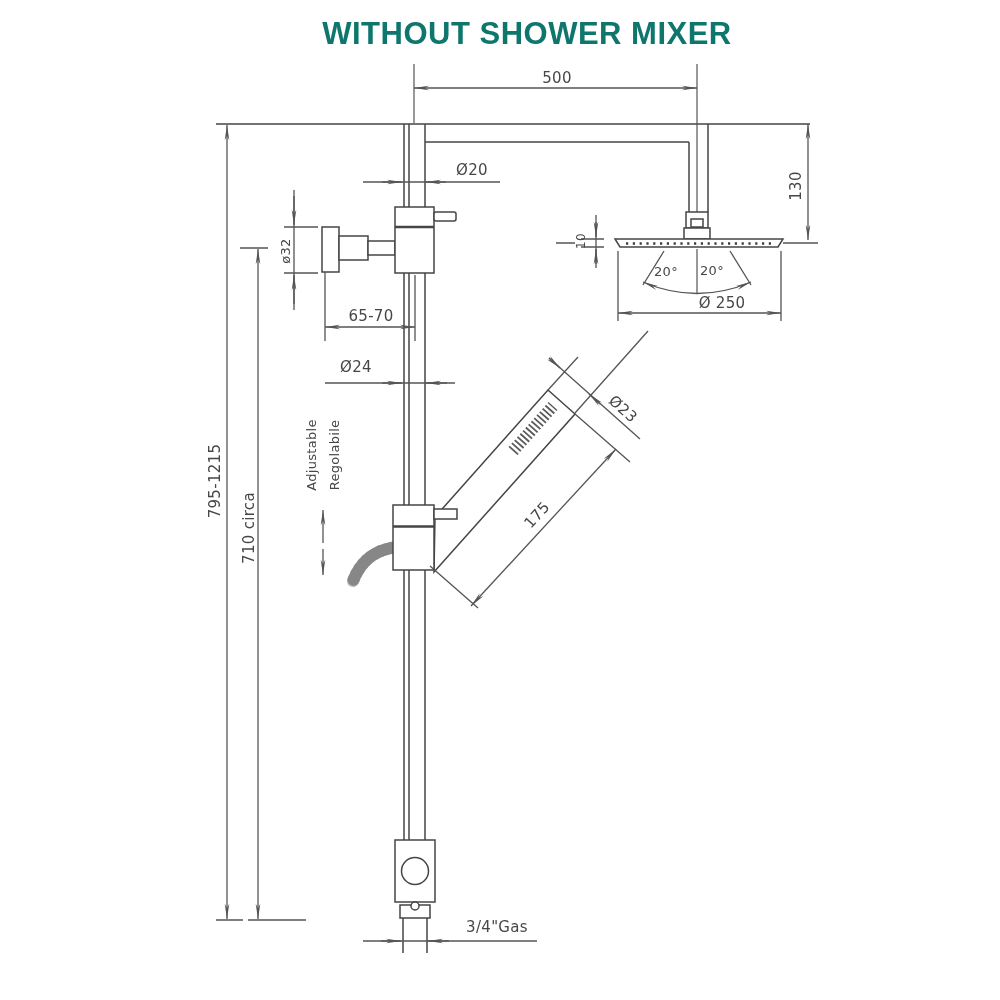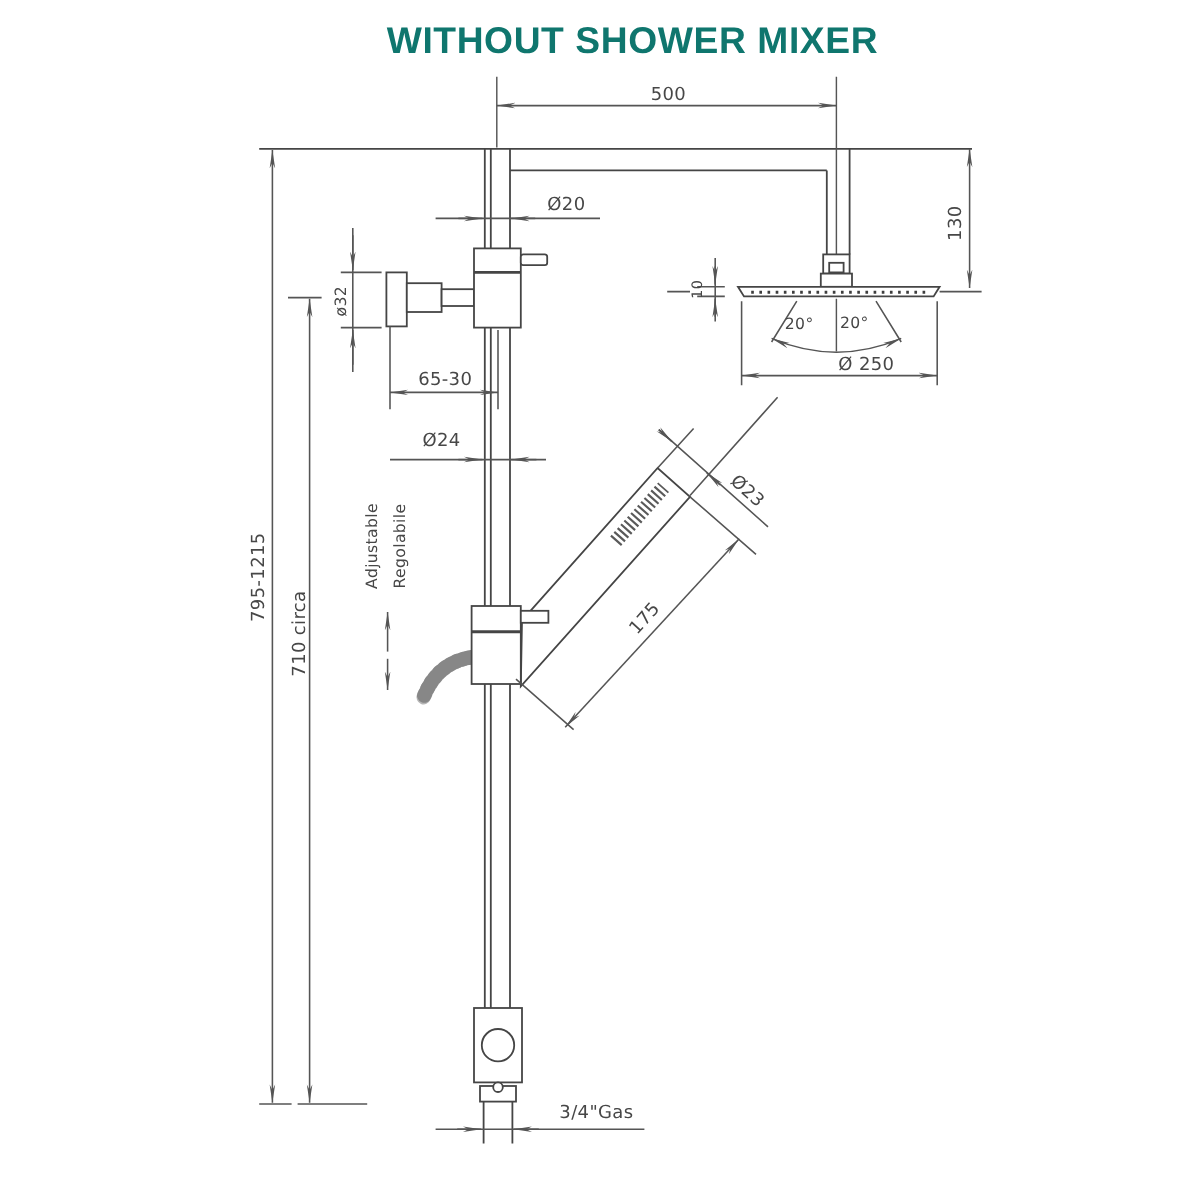--- a/index.html
+++ b/index.html
@@ -125,22 +125,22 @@
 <div class="title">WITHOUT SHOWER MIXER</div>
 
 <div class="lbl" style="left:557px;top:78px;">500</div>
 <div class="lbl" style="left:472px;top:170px;">Ø20</div>
 <div class="lbl r90" style="left:796px;top:186px;">130</div>
 <div class="lbl r90 tiny" style="left:581px;top:241px;">10</div>
 <div class="lbl small" style="left:666px;top:271px;">20°</div>
 <div class="lbl small" style="left:712px;top:270px;">20°</div>
 <div class="lbl" style="left:689px;top:303px;margin-left:33px;">Ø 250</div>
 <div class="lbl r90 small" style="left:285px;top:251px;">ø32</div>
-<div class="lbl" style="left:371px;top:316px;">65-30</div>
-<div class="lbl" style="left:368px;top:367px;">Ø24</div>
+<div class="lbl" style="left:371px;top:316px;">65-70</div>
+<div class="lbl" style="left:356px;top:367px;">Ø24</div>
 <div class="lbl r42" style="left:623px;top:409px;">Ø23</div>
 <div class="lbl rm48" style="left:537px;top:515px;">175</div>
 <div class="lbl r90" style="left:215px;top:481px;">795-1215</div>
 <div class="lbl r90" style="left:249px;top:528px;">710 circa</div>
 <div class="lbl r90 small" style="left:311px;top:455px;">Adjustable</div>
 <div class="lbl r90 small" style="left:334px;top:455px;">Regolabile</div>
 <div class="lbl" style="left:497px;top:927px;">3/4"Gas</div>
 
 </div>
 

